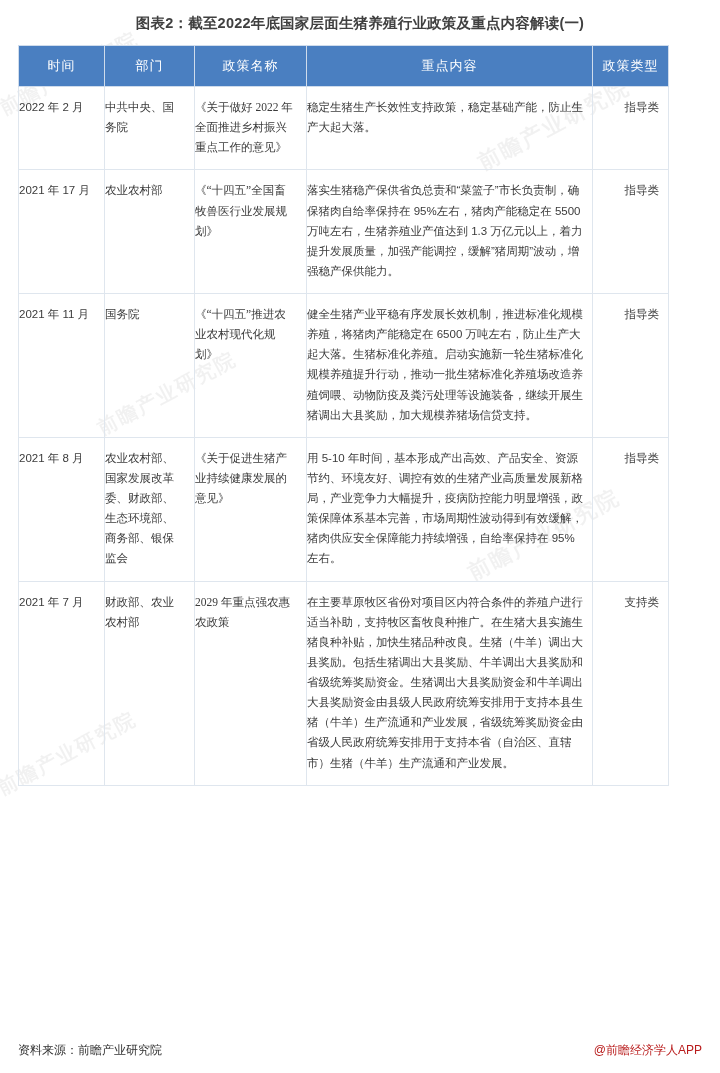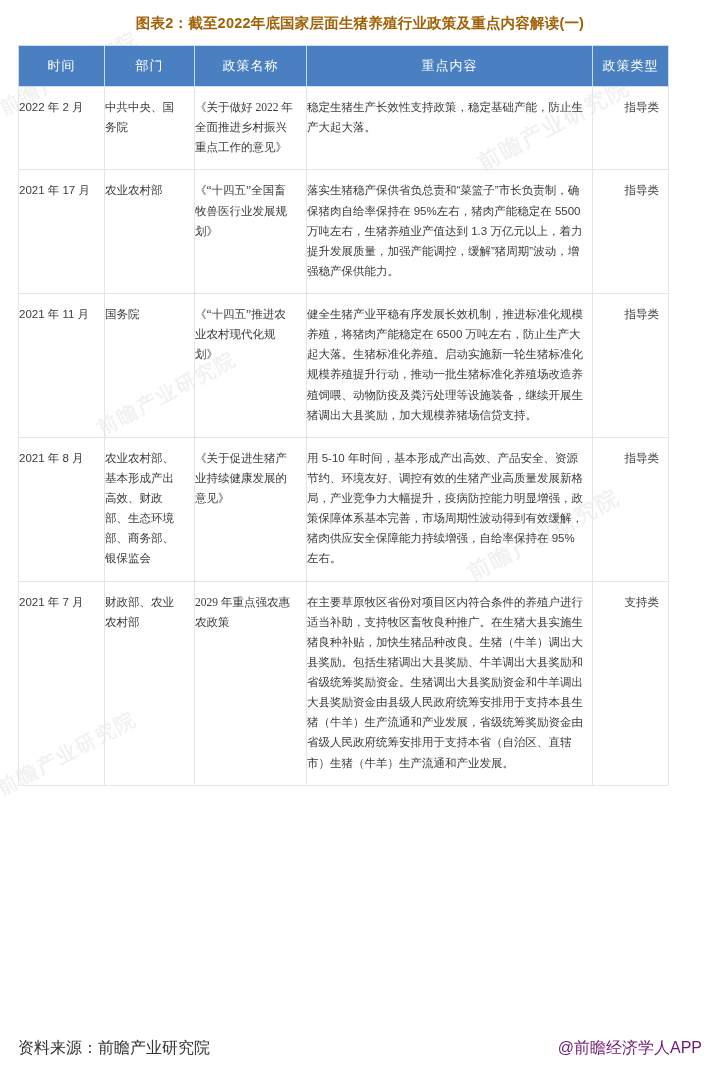--- a/index.html
+++ b/index.html
@@ -19,21 +19,21 @@
     position: relative;
     width: 720px;
     height: 1073px;
     box-sizing: border-box;
     padding: 0 18px;
   }
   .title {
     text-align: center;
     font-size: 14.5px;
     font-weight: bold;
-    color: #a16207;
+    color: #404040;
     padding: 14px 0 12px 0;
     letter-spacing: 0.2px;
   }
   table.policy {
     width: 592px;
     border-collapse: collapse;
     table-layout: fixed;
     font-size: 11.5px;
     position: relative;
     z-index: 2;
@@ -73,25 +73,25 @@
   col.w-type { width: 76px; }
 
   .footer {
     position: absolute;
     left: 18px;
     right: 18px;
     bottom: 14px;
     display: flex;
     justify-content: space-between;
     align-items: center;
-    font-size: 16px;
+    font-size: 12px;
     color: #444;
   }
   .footer .src { color: #333; }
-  .footer .brand { color: #701a75; }
+  .footer .brand { color: #b91c1c; }
 
   
   .wm {
     position: absolute;
     color: rgba(0, 0, 0, 0.055);
     font-size: 20px;
     font-weight: bold;
     white-space: nowrap;
     pointer-events: none;
     z-index: 1;
@@ -151,21 +151,21 @@
       </tr>
       <tr>
         <td class="c-time">2021 年 11 月</td>
         <td class="c-dept">国务院</td>
         <td class="c-name">《“十四五”推进农业农村现代化规划》</td>
         <td class="c-content">健全生猪产业平稳有序发展长效机制，推进标准化规模养殖，将猪肉产能稳定在 6500 万吨左右，防止生产大起大落。生猪标准化养殖。启动实施新一轮生猪标准化规模养殖提升行动，推动一批生猪标准化养殖场改造养殖饲喂、动物防疫及粪污处理等设施装备，继续开展生猪调出大县奖励，加大规模养猪场信贷支持。</td>
         <td class="c-type">指导类</td>
       </tr>
       <tr>
         <td class="c-time">2021 年 8 月</td>
-        <td class="c-dept">农业农村部、基本形成产出高效、财政部、生态环境部、商务部、银保监会</td>
+        <td class="c-dept">农业农村部、国家发展改革委、财政部、生态环境部、商务部、银保监会</td>
         <td class="c-name">《关于促进生猪产业持续健康发展的意见》</td>
         <td class="c-content">用 5-10 年时间，基本形成产出高效、产品安全、资源节约、环境友好、调控有效的生猪产业高质量发展新格局，产业竞争力大幅提升，疫病防控能力明显增强，政策保障体系基本完善，市场周期性波动得到有效缓解，猪肉供应安全保障能力持续增强，自给率保持在 95%左右。</td>
         <td class="c-type">指导类</td>
       </tr>
       <tr>
         <td class="c-time">2021 年 7 月</td>
         <td class="c-dept">财政部、农业农村部</td>
         <td class="c-name">2029 年重点强农惠农政策</td>
         <td class="c-content">在主要草原牧区省份对项目区内符合条件的养殖户进行适当补助，支持牧区畜牧良种推广。在生猪大县实施生猪良种补贴，加快生猪品种改良。生猪（牛羊）调出大县奖励。包括生猪调出大县奖励、牛羊调出大县奖励和省级统筹奖励资金。生猪调出大县奖励资金和牛羊调出大县奖励资金由县级人民政府统筹安排用于支持本县生猪（牛羊）生产流通和产业发展，省级统筹奖励资金由省级人民政府统筹安排用于支持本省（自治区、直辖市）生猪（牛羊）生产流通和产业发展。</td>
         <td class="c-type">支持类</td>

